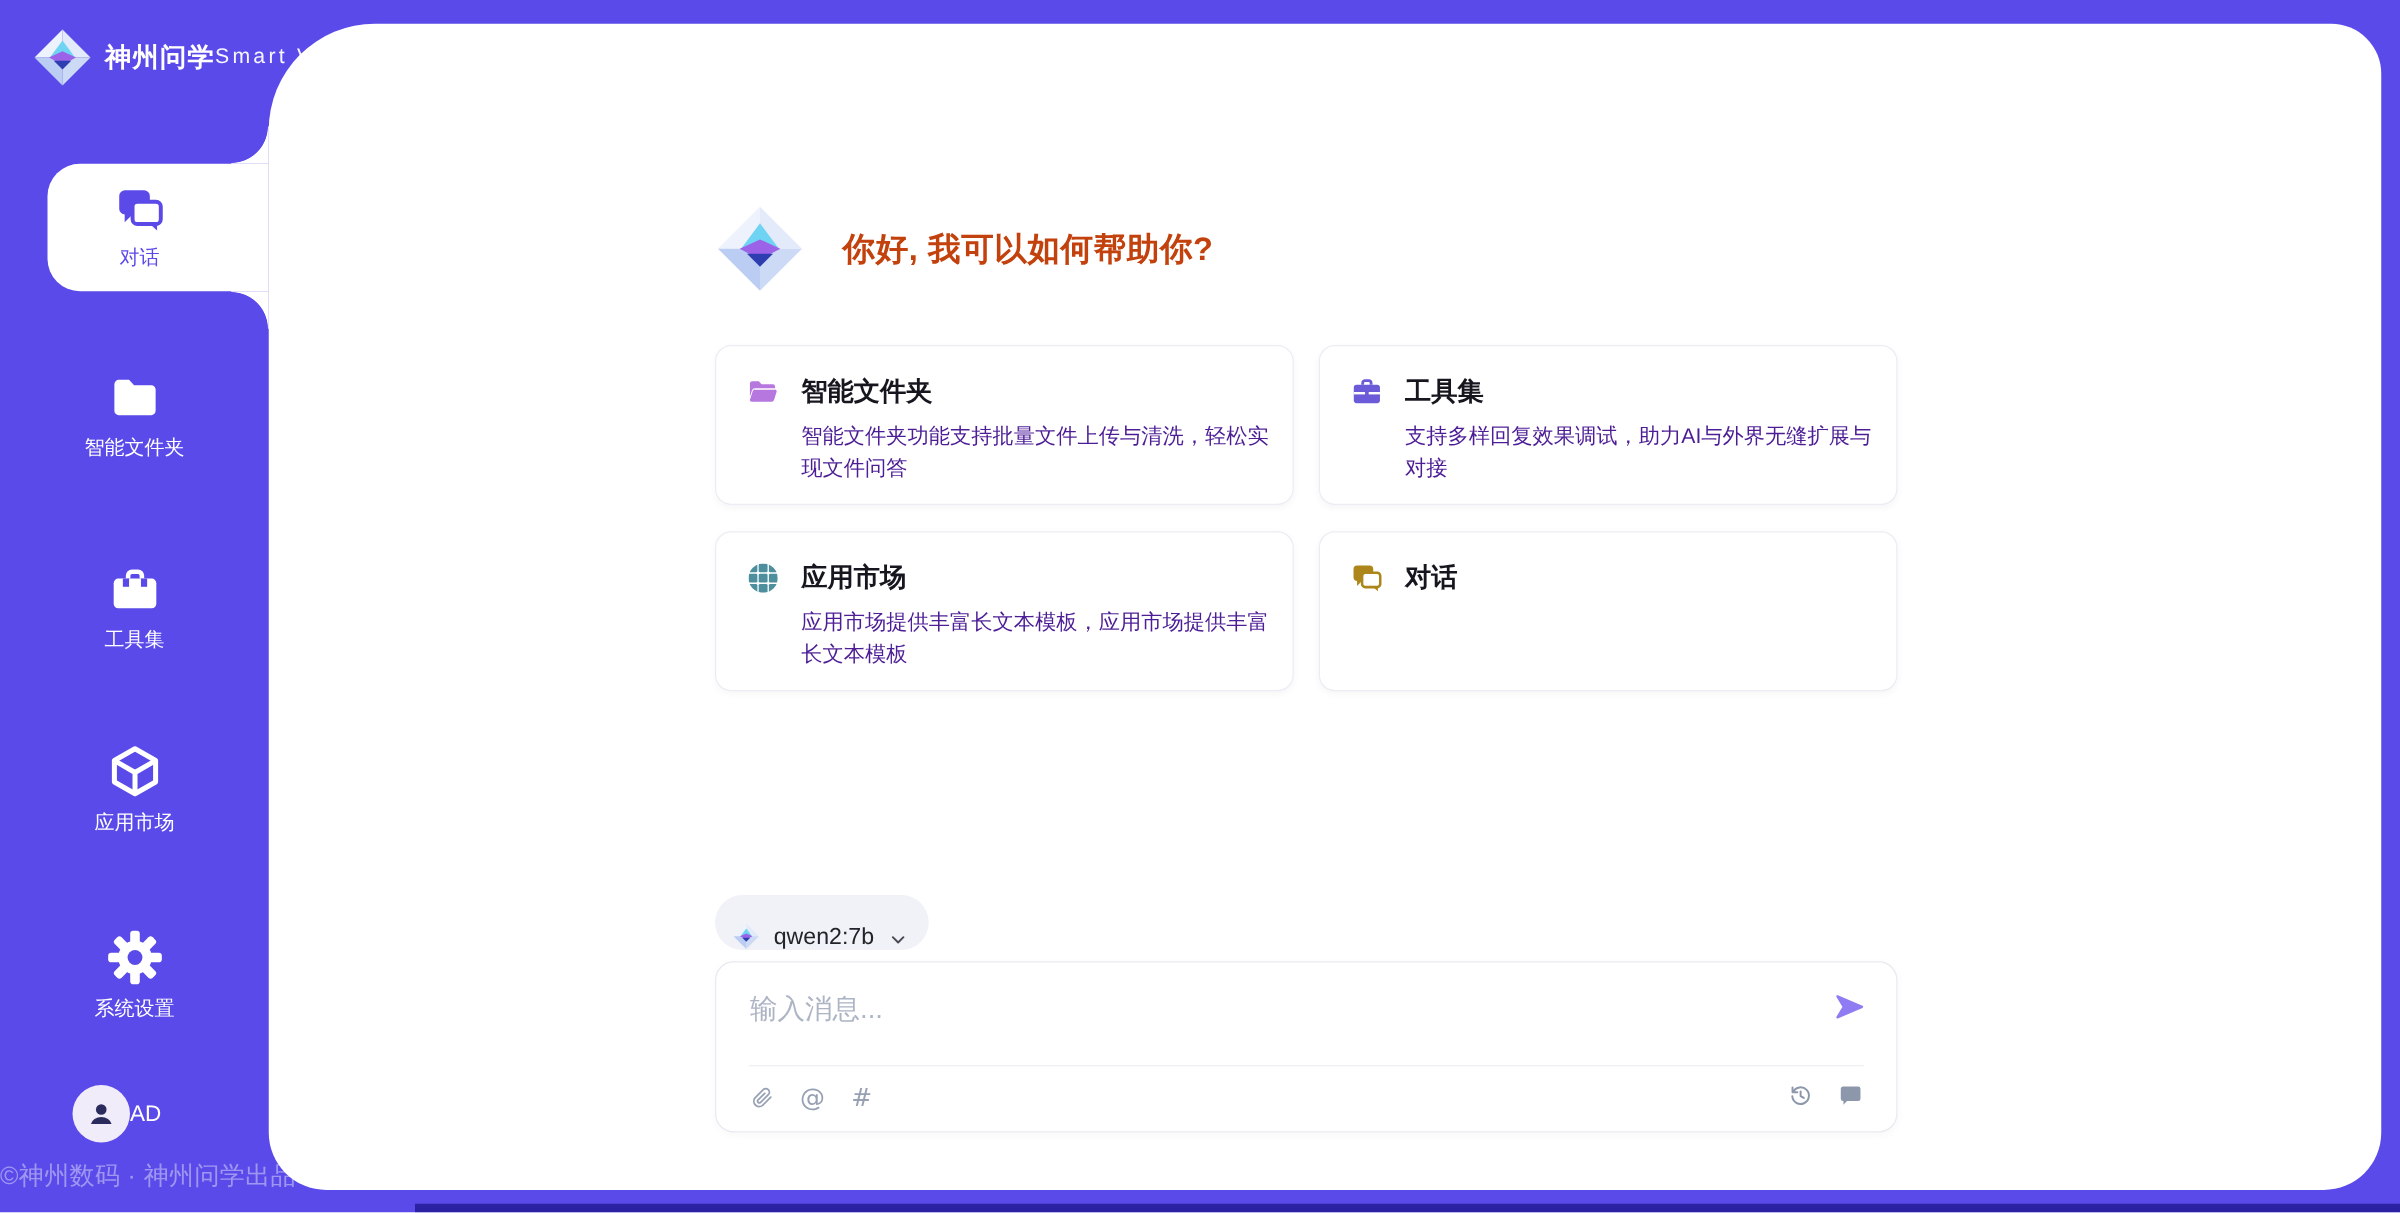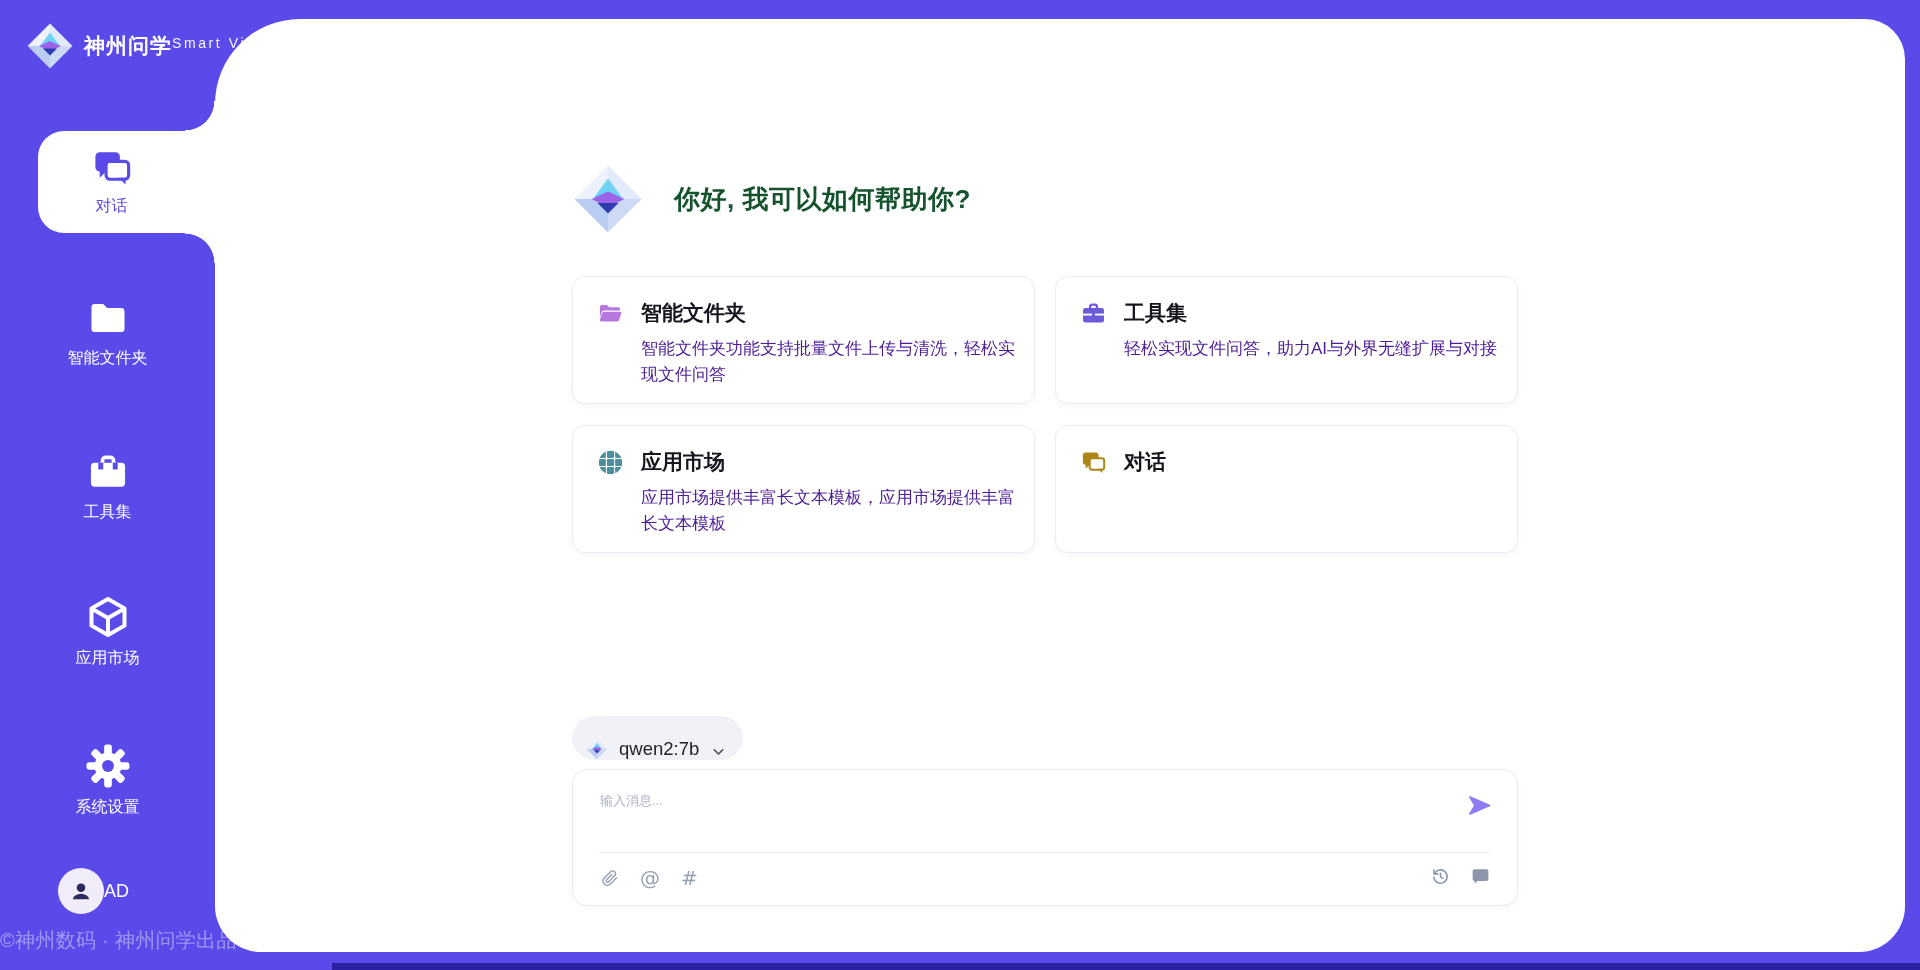--- a/index.html
+++ b/index.html
@@ -15,21 +15,21 @@
   .panel {
     position:absolute; left:215px; top:19px; right:15px; bottom:18px;
     background:#fff; border-radius:85px 40px 46px 46px;
   }
   .col { position:absolute; left:357px; top:0; width:946px; height:100%; }
 
   
   .brand { position:absolute; left:26px; top:22px; display:flex; align-items:center; gap:10px; color:#fff; }
   .brand-text { display:flex; flex-direction:row; }
   .brand-name { font-size:21px; font-weight:600; letter-spacing:1px; }
-  .brand-sub { font-size:14px; letter-spacing:2.6px; margin-top:3px; opacity:.95; }
+  .brand-sub { font-size:17px; letter-spacing:2.6px; margin-top:3px; opacity:.95; }
 
   .nav-item {
     position:absolute; left:0; width:215px; display:flex; flex-direction:column;
     align-items:center; gap:8px; color:#fff; cursor:pointer;
   }
   .nav-label { font-size:16px; }
   .nav-folder { top:296px; } .nav-tool { top:450px; } .nav-cube { top:594px; } .nav-gear { top:743px; }
 
   .tab-active {
     position:absolute; left:38px; top:131px; width:177px; height:102px;
@@ -47,42 +47,42 @@
   }
   .tab-active .nav-label { color:#5B4AE8; }
 
   .user { position:absolute; left:58px; top:868px; display:flex; align-items:center; cursor:pointer; }
   .avatar { width:46px; height:46px; border-radius:50%; background:#F1ECFA; display:flex; align-items:center; justify-content:center; }
   .user-name { font-size:18px; color:#fff; }
   .credit { position:absolute; left:0; top:927px; font-size:20px; color:rgba(255,255,255,.42); letter-spacing:.3px; white-space:nowrap; }
 
   
   .greeting { position:absolute; top:144px; left:0; display:flex; align-items:center; gap:30px; }
-  .greeting-title { font-size:26px; font-weight:700; color:#14532d; letter-spacing:.5px;text-align:center; }
+  .greeting-title { font-size:26px; font-weight:700; color:#c2410c; letter-spacing:.5px;text-align:center; }
 
   
   .cards { position:absolute; top:257px; left:0; width:946px; display:grid;
            grid-template-columns:463px 463px; column-gap:20px; row-gap:21px; }
   .card { height:128px; background:#fff; border:1px solid #ECEDF4; border-radius:13px;
           padding:22px 16px 0 24px; box-shadow:0 2px 6px rgba(30,30,80,.04); cursor:pointer; }
   .card-head { display:flex; align-items:center; gap:17px; }
   .card-title { font-size:21px; font-weight:700; color:#16161E; }
   .card-desc { margin:9px 0 0 44px; font-size:17px; color:#4c1d95; line-height:1.5; }
 
   
   .model-pill { position:absolute; top:697px; left:0; height:44px; display:inline-flex; align-items:flex-end;
                 gap:11px; padding:0 16px 0 14px; background:#F1F2F7; border-radius:22px; cursor:pointer; }
   .model-name { font-size:18.5px; color:#23232B; }
 
   
   .composer { position:absolute; top:750px; left:0; width:946px; height:137px; background:#fff;
               border:1px solid #E9EAF1; border-radius:15px; box-shadow:0 2px 8px rgba(30,30,80,.03); }
   .composer textarea {
     position:absolute; left:27px; top:22px; width:830px; height:52px; border:none; outline:none; resize:none;
-    font-family:"Liberation Sans","DejaVu Sans",sans-serif; font-size:13px; color:#333; background:transparent;
+    font-family:"Liberation Sans","DejaVu Sans",sans-serif; font-size:22px; color:#333; background:transparent;
   }
   .composer textarea::placeholder { color:#ADB4C4; }
   .send-btn { position:absolute; right:24px; top:22px; background:none; border:none; cursor:pointer; }
   .composer-divider { position:absolute; left:26px; right:26px; top:82px; height:1px; background:#EDEFF4; }
   .tools-left { position:absolute; left:27px; top:96px; display:flex; gap:21px; align-items:center; }
   .tools-right { position:absolute; right:26px; top:96px; display:flex; gap:19px; align-items:center; }
   .tool-btn { background:none; border:none; cursor:pointer; display:flex; align-items:center; color:#98A1B4; }
   .glyph-btn { font-size:20px; font-family:"DejaVu Sans",sans-serif; }
 </style>
 </head>
@@ -205,21 +205,21 @@
           </div>
           <div class="card-desc">智能文件夹功能支持批量文件上传与清洗，轻松实现文件问答</div>
         </div>
         <div class="card">
           <div class="card-head">
             <svg width="27" height="27" style="color:#6C5BD8">
                 <use href="#i-briefcase2"></use>
               </svg>
             <div class="card-title">工具集</div>
           </div>
-          <div class="card-desc">轻松实现文件问答，助力AI与外界无缝扩展与对接</div>
+          <div class="card-desc">支持多样回复效果调试，助力AI与外界无缝扩展与对接</div>
         </div>
         <div class="card">
           <div class="card-head">
             <svg width="27" height="27" style="color:#4E8F9E">
                 <use href="#i-grid"></use>
               </svg>
             <div class="card-title">应用市场</div>
           </div>
           <div class="card-desc">应用市场提供丰富长文本模板，应用市场提供丰富长文本模板</div>
         </div>

